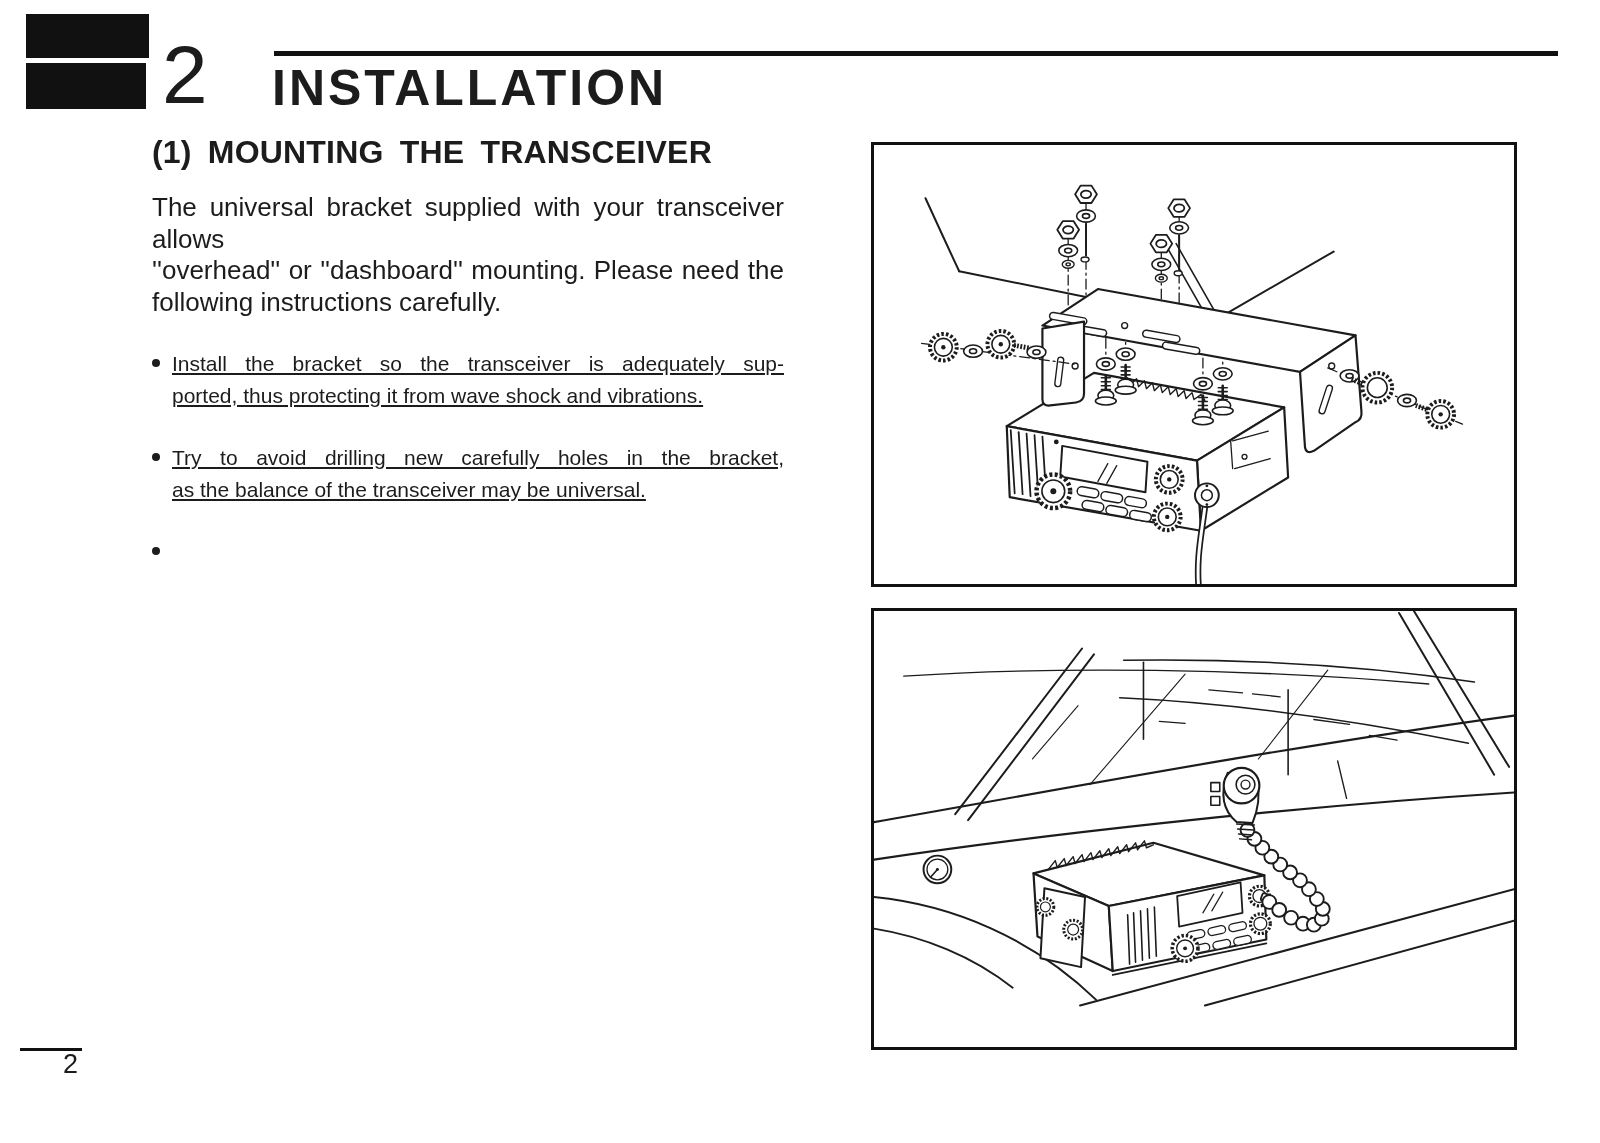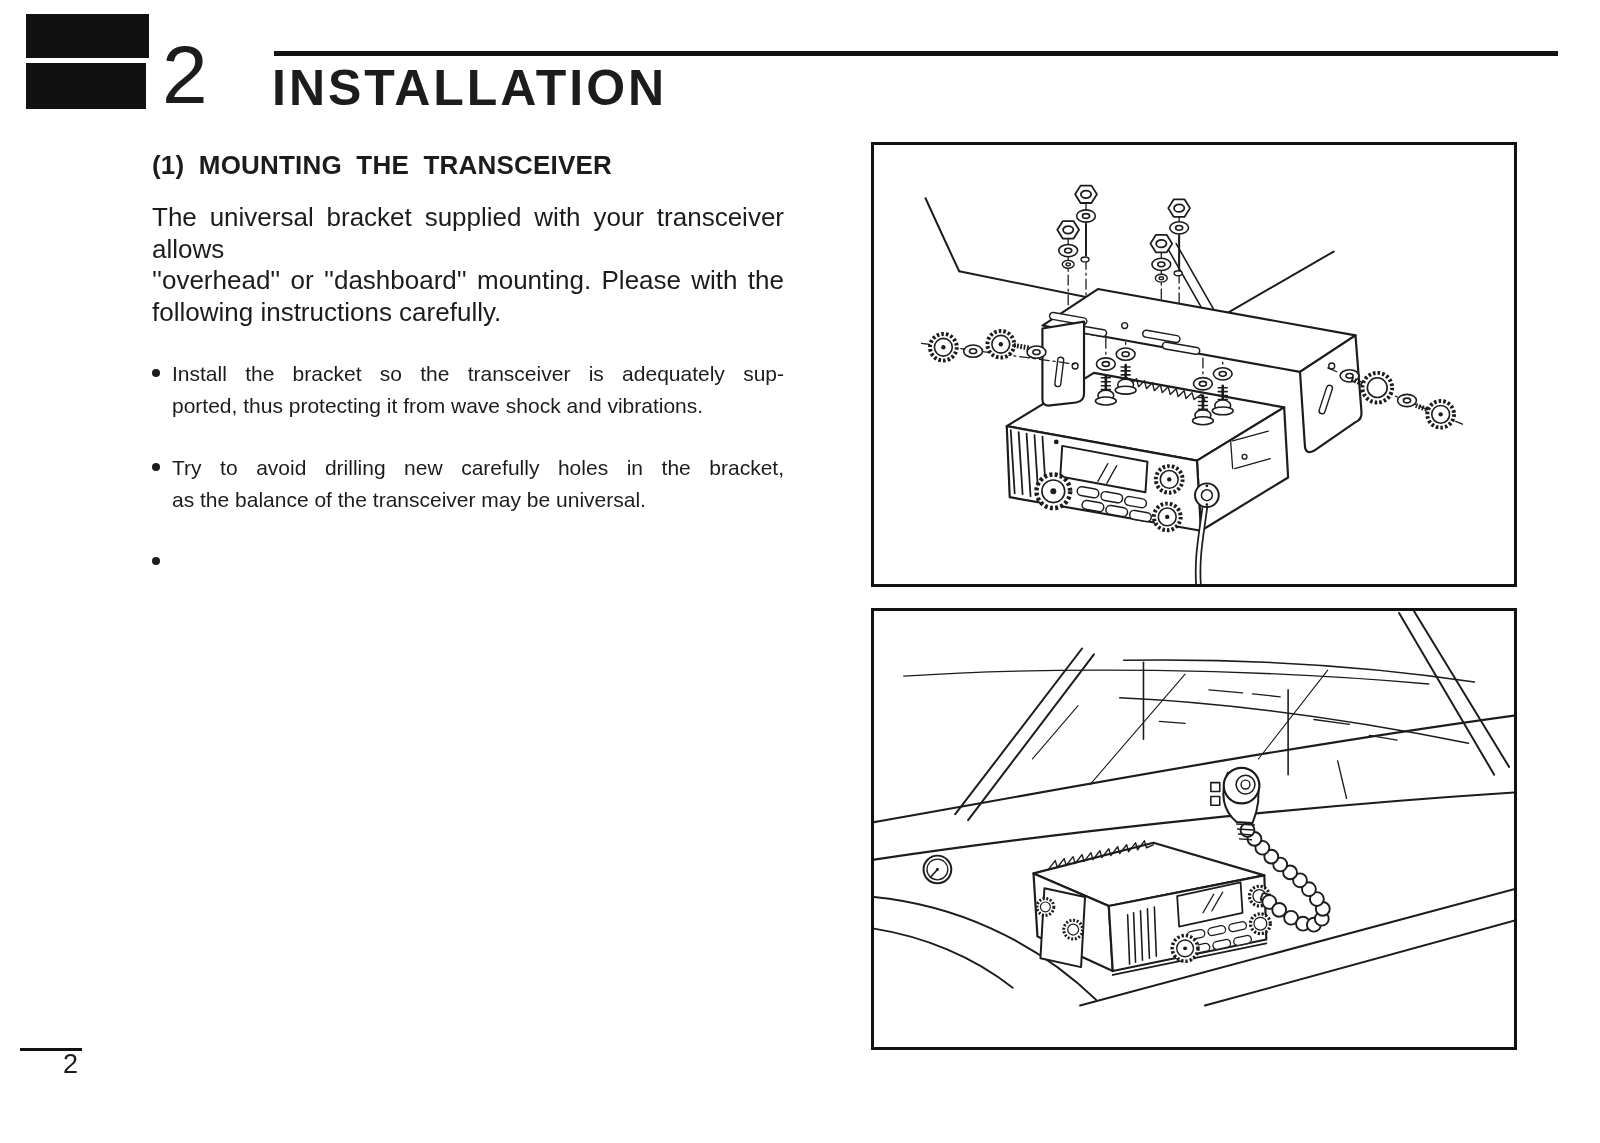--- a/index.html
+++ b/index.html
@@ -7,25 +7,25 @@
     position:relative;width:1600px;height:1143px;background:#ffffff;
     font-family:"Liberation Sans",sans-serif;color:#1c1c1c;overflow:hidden;
   }
   .hdr-bar{position:absolute;background:#111;}
   .hdr-bar-1{left:26px;top:14px;width:123px;height:44px;}
   .hdr-bar-2{left:26px;top:63px;width:120px;height:46px;}
   .chapter-num{position:absolute;left:162px;top:34px;font-size:82px;line-height:1;font-weight:400;}
   .top-rule{position:absolute;left:274px;top:51px;width:1284px;height:5px;background:#111;}
   .main-title{position:absolute;left:272px;top:59px;margin:0;font-size:50px;font-weight:bold;letter-spacing:3px;}
   .content{position:absolute;left:152px;top:134px;width:632px;}
-  .section-heading{margin:16px 0 21px 0;font-size:26px;font-weight:bold;word-spacing:7px;letter-spacing:0.2px;}
+  .section-heading{margin:0 0 21px 0;font-size:32px;font-weight:bold;word-spacing:7px;letter-spacing:0.2px;}
   .para{font-size:26px;line-height:31.5px;margin:0 0 30px 0;}
   .jline{text-align:justify;text-align-last:justify;}
   .jlast{text-align-last:left;}
-  .bullet{display:flex;margin:0 0 31px 0;}
+  .bullet{display:flex;margin:0 0 31px 0;text-decoration:underline;}
   .dot{flex:0 0 auto;width:8px;height:8px;border-radius:50%;background:#1c1c1c;margin:11px 12px 0 0;}
   .btext{flex:1 1 auto;font-size:21px;line-height:31.5px;min-width:0;}
   .figure{position:absolute;box-sizing:border-box;border:3px solid #111;background:#fff;}
   .fig1{left:871px;top:142px;width:646px;height:445px;}
   .fig2{left:871px;top:608px;width:646px;height:442px;}
   .figure svg{position:absolute;left:0;top:0;width:100%;height:100%;}
   .footer-rule{position:absolute;left:20px;top:1048px;width:62px;height:3px;background:#111;}
   .footer-num{position:absolute;left:63px;top:1049px;font-size:27px;}
   .ink{stroke:#1c1c1c;fill:none;stroke-linecap:round;stroke-linejoin:round;}
   .wfill{fill:#ffffff;}
@@ -38,21 +38,21 @@
   <div class="hdr-bar hdr-bar-1"></div>
   <div class="hdr-bar hdr-bar-2"></div>
   <div class="chapter-num">2</div>
   <div class="top-rule"></div>
   <h1 class="main-title">INSTALLATION</h1>
 
   <div class="content">
     <h2 class="section-heading">(1) MOUNTING THE TRANSCEIVER</h2>
     <div class="para">
         <div class="jline">The universal bracket supplied with your transceiver allows</div>
-        <div class="jline">''overhead'' or ''dashboard'' mounting. Please with the</div>
+        <div class="jline">''overhead'' or ''dashboard'' mounting. Please need the</div>
         <div class="jline jlast">following instructions carefully.</div>
       </div>
 
     <div class="bullet">
       <span class="dot"></span>
       <div class="btext">
           <div class="jline">Install the bracket so the transceiver is adequately sup-</div>
           <div class="jline jlast">ported, thus protecting it from wave shock and vibrations.</div>
         </div>
     </div>

